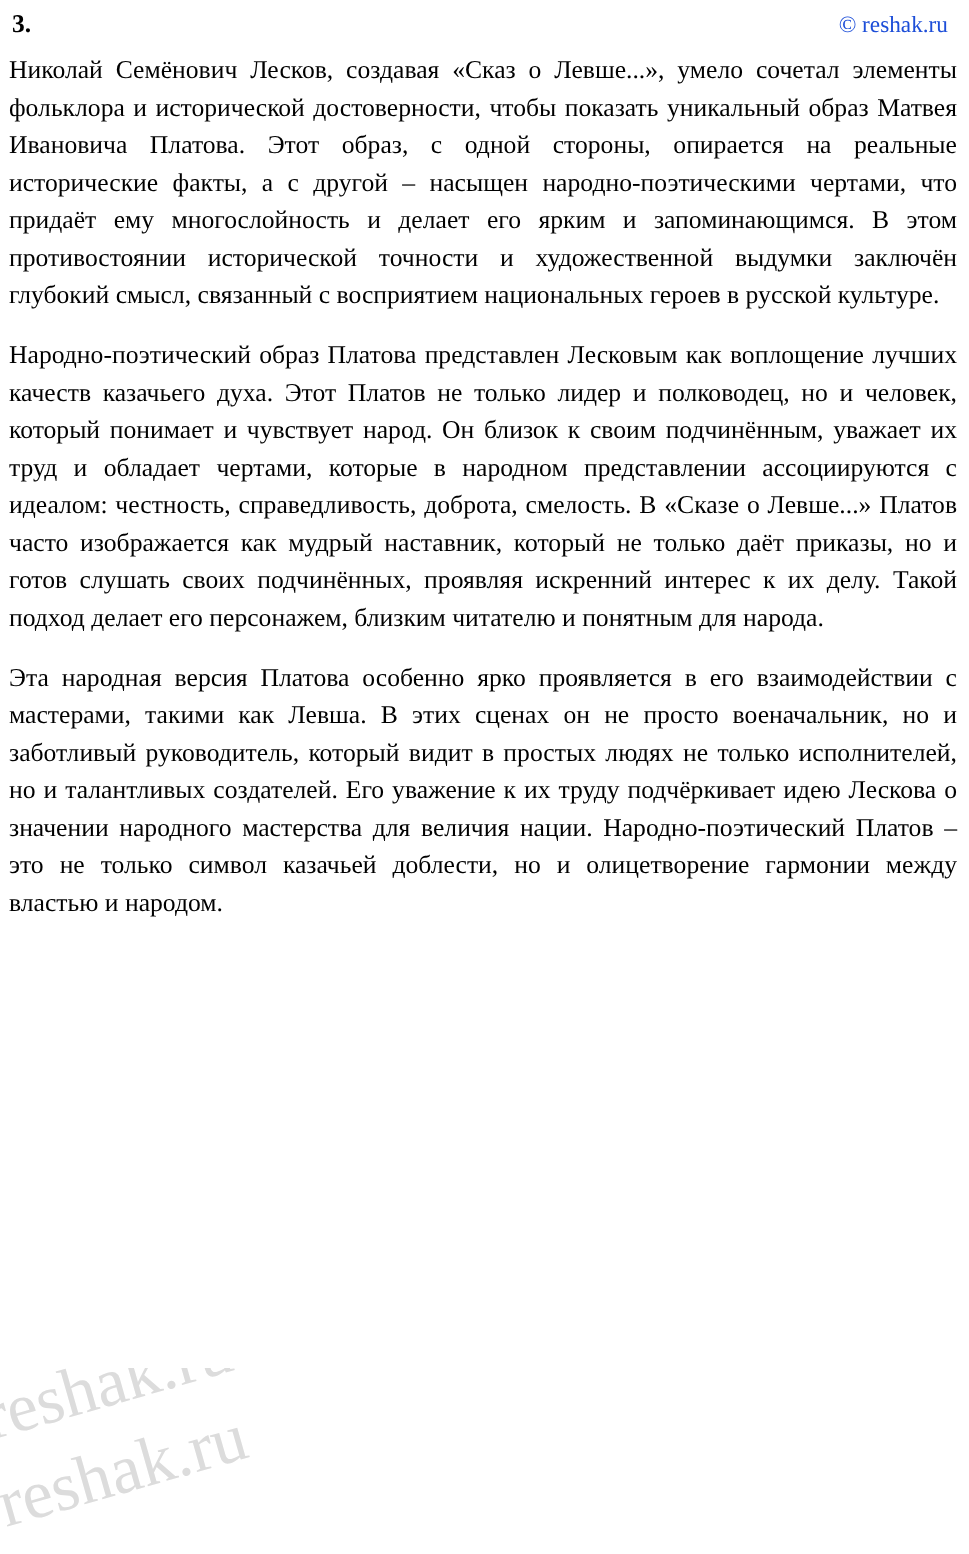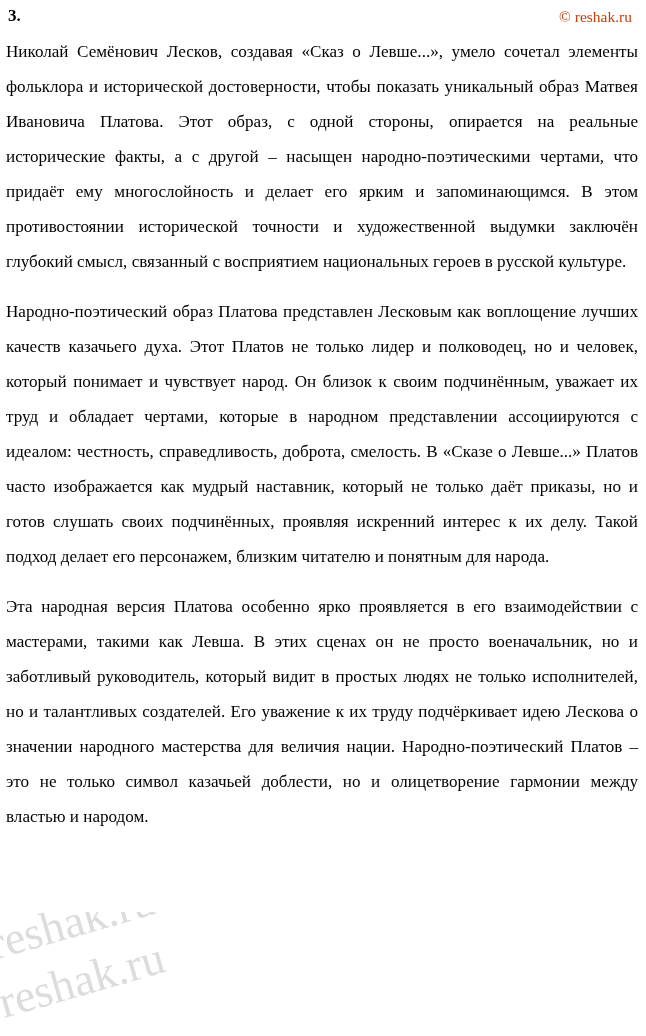--- a/index.html
+++ b/index.html
@@ -34,31 +34,31 @@
     font-weight: bold;
     font-family: "Liberation Serif", "DejaVu Serif", serif;
     line-height: 20px;
   }
   .copyright {
     position: absolute;
     right: 6px;
     top: 1px;
     font-size: 15.5px;
     font-family: "Liberation Serif", "DejaVu Serif", serif;
-    color: #c2410c;
+    color: #1d4ed8;
     line-height: 20px;
   }
   .body-text {
     position: relative;
     margin-top: 2px;
   }
   p.para {
     margin: 0 0 15px 0;
     font-size: 17.1px;
-    line-height: 35px;
+    line-height: 25px;
     text-align: justify;
     text-justify: inter-word;
     hyphens: none;
     color: #000000;
   }
   p.para:last-child {
     margin-bottom: 16px;
   }
   
   .watermark {

